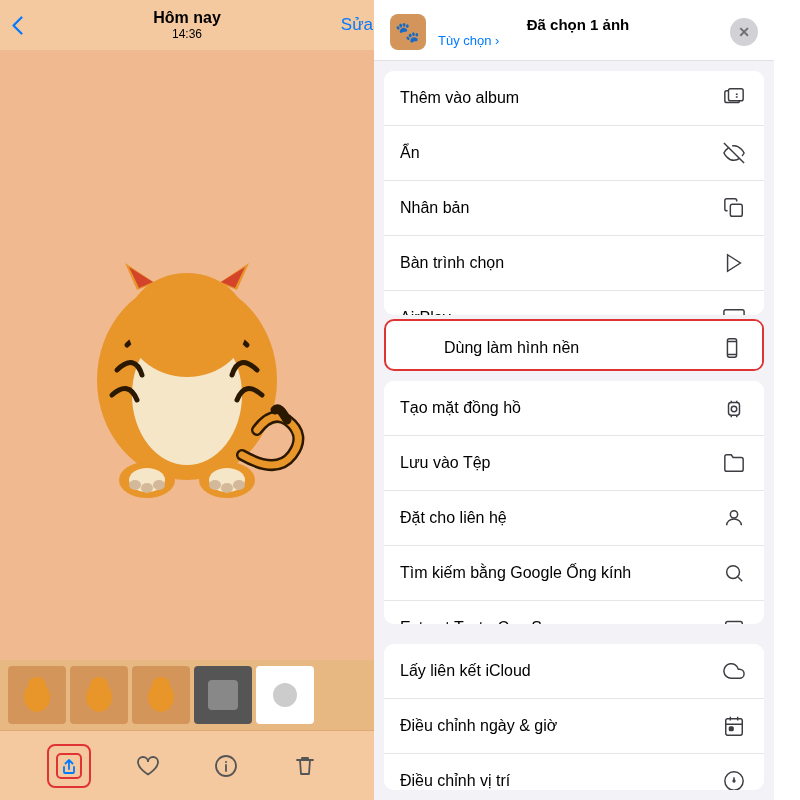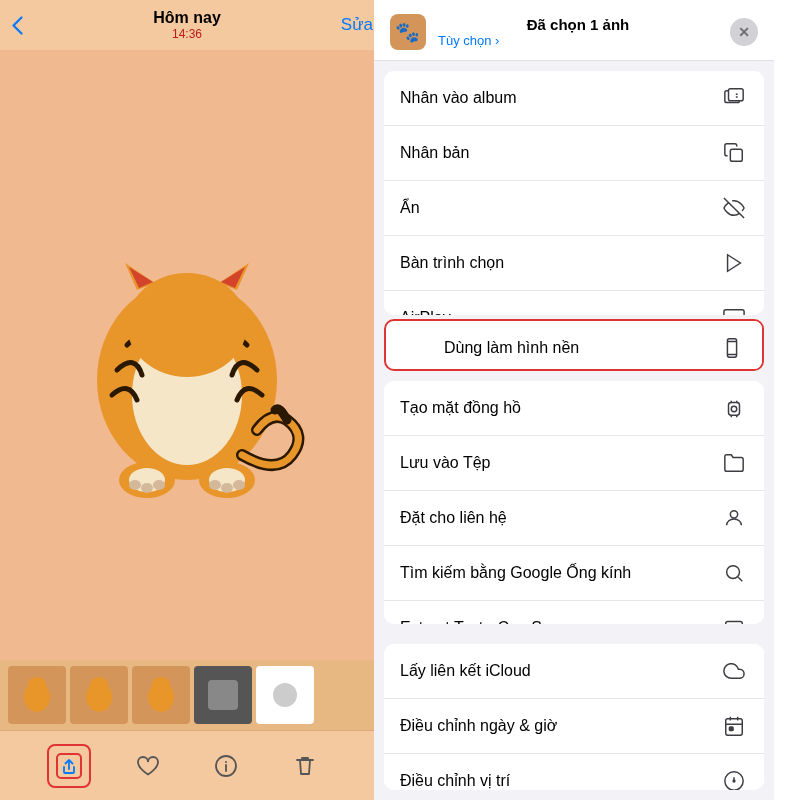--- a/index.html
+++ b/index.html
@@ -44,21 +44,21 @@
     .top-bar-title {
       text-align: center;
     }
     .top-bar-title .date-label {
       font-size: 16px;
       font-weight: 600;
       color: #000;
     }
     .top-bar-title .time-label {
       font-size: 12px;
-      color: #b91c1c;
+      color: #000000;
     }
     .top-bar-edit {
       position: absolute;
       right: 1px;
       color: #007aff;
       font-size: 17px;
       cursor: pointer;
     }
 
     .photo-main {
@@ -364,46 +364,46 @@
     <div class="sheet-header-text">
       <div class="sheet-header-title">Đã chọn 1 ảnh</div>
       <div class="sheet-header-subtitle">Tùy chọn ›</div>
     </div>
     <div class="sheet-close-btn">✕</div>
   </div>
 
   <div class="menu-section">
 
     <div class="menu-item">
-      <span class="menu-item-label">Nhân vào album</span>
+      <span class="menu-item-label">Thêm vào album</span>
       <span class="menu-item-icon">
         <svg viewBox="0 0 24 24" fill="none" stroke="#3c3c43" stroke-width="1.6">
           <rect x="2" y="4" width="16" height="13" rx="2"></rect>
           <rect x="6" y="2" width="16" height="13" rx="2" fill="#fff" stroke="#3c3c43"></rect>
           <path d="M14 8h2M14 11h2"></path>
         </svg>
       </span>
     </div>
 
     <div class="menu-item">
+      <span class="menu-item-label">Ẩn</span>
+      <span class="menu-item-icon">
+        <svg viewBox="0 0 24 24" fill="none" stroke="#3c3c43" stroke-width="1.6">
+          <path d="M17.94 17.94A10.07 10.07 0 0112 20c-7 0-11-8-11-8a18.45 18.45 0 015.06-5.94M9.9 4.24A9.12 9.12 0 0112 4c7 0 11 8 11 8a18.5 18.5 0 01-2.16 3.19"></path>
+          <line x1="1" y1="1" x2="23" y2="23"></line>
+        </svg>
+      </span>
+    </div>
+
+    <div class="menu-item">
       <span class="menu-item-label">Nhân bản</span>
       <span class="menu-item-icon">
         <svg viewBox="0 0 24 24" fill="none" stroke="#3c3c43" stroke-width="1.6">
           <rect x="8" y="8" width="13" height="13" rx="2"></rect>
           <path d="M5 15H4a2 2 0 01-2-2V4a2 2 0 012-2h9a2 2 0 012 2v1"></path>
-        </svg>
-      </span>
-    </div>
-
-    <div class="menu-item">
-      <span class="menu-item-label">Ẩn</span>
-      <span class="menu-item-icon">
-        <svg viewBox="0 0 24 24" fill="none" stroke="#3c3c43" stroke-width="1.6">
-          <path d="M17.94 17.94A10.07 10.07 0 0112 20c-7 0-11-8-11-8a18.45 18.45 0 015.06-5.94M9.9 4.24A9.12 9.12 0 0112 4c7 0 11 8 11 8a18.5 18.5 0 01-2.16 3.19"></path>
-          <line x1="1" y1="1" x2="23" y2="23"></line>
         </svg>
       </span>
     </div>
 
     <div class="menu-item">
       <span class="menu-item-label">Bàn trình chọn</span>
       <span class="menu-item-icon">
         <svg viewBox="0 0 24 24" fill="none" stroke="#3c3c43" stroke-width="1.6">
           <polygon points="5,3 19,12 5,21"></polygon>
         </svg>

